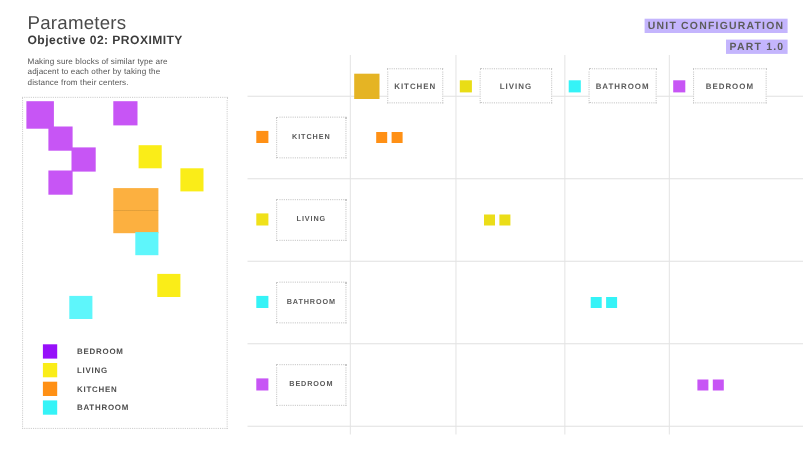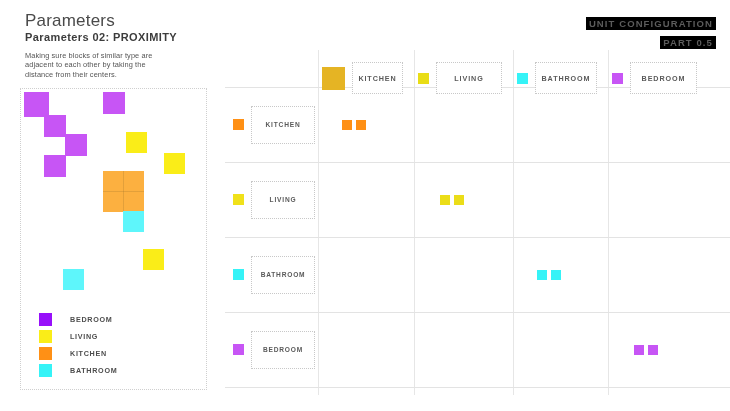--- a/index.html
+++ b/index.html
@@ -42,21 +42,21 @@
   .legend-row { display: flex; align-items: center; height: 17px; }
   .legend-swatch { width: 13px; height: 13px; flex: none; }
   .legend-label {
     margin-left: 18px; font-size: 7.2px; color: #4d4d4d;
     letter-spacing: .7px; font-weight: bold;
   }
 
   
   #header-right { position: absolute; right: 14px; top: 13px; text-align: right; }
   #header-right span {
-    display: inline-block; background: #000000; color: #5c5c5c;
+    display: inline-block; background: #c4b5fd; color: #5c5c5c;
     font-size: 9.5px; font-weight: bold; letter-spacing: 1.1px;
     padding: 1px 3px; margin-bottom: 2px;
   }
 
   
   #matrix { position: absolute; left: 225px; top: 50px; width: 505px; height: 345px; }
 
   .vline { position: absolute; top: 0; width: 1px; height: 345px; background: #e6e6e6; }
   .hline { position: absolute; left: 0; width: 505px; height: 1px; background: #e3e3e3; }
 
@@ -86,21 +86,21 @@
   .cell-pair { position: absolute; display: flex; gap: 4px; }
   .cell-pair .dot { width: 10px; height: 10px; }
 </style>
 </head>
 <body>
 
 <div id="root">
 
   <div id="left-panel">
     <div id="page-title">Parameters</div>
-    <div id="objective-title">Parameters 02:  PROXIMITY</div>
+    <div id="objective-title">Objective 02:  PROXIMITY</div>
     <div id="objective-desc">Making sure blocks of similar type are adjacent to each other by taking the distance from their centers.</div>
 
     <div id="diagram-panel">
       <div id="blocks-area">
           <div class="block" style="left: 3px; top: 3px; width: 25px; height: 25px; background: rgb(199, 85, 245);"></div>
           <div class="block" style="left: 23px; top: 26px; width: 22px; height: 22px; background: rgb(199, 85, 245);"></div>
           <div class="block" style="left: 44px; top: 45px; width: 22px; height: 22px; background: rgb(199, 85, 245);"></div>
           <div class="block" style="left: 23px; top: 66px; width: 22px; height: 22px; background: rgb(199, 85, 245);"></div>
           <div class="block" style="left: 82px; top: 3px; width: 22px; height: 22px; background: rgb(199, 85, 245);"></div>
           <div class="block" style="left: 105px; top: 43px; width: 21px; height: 21px; background: rgb(250, 237, 24);"></div>
@@ -126,21 +126,21 @@
           <div class="legend-row">
             <div class="legend-swatch" style="background: rgb(53, 243, 247);"></div>
             <div class="legend-label">BATHROOM</div>
           </div>
         </div>
     </div>
   </div>
 
   <div id="header-right">
     <span>UNIT CONFIGURATION</span><br>
-    <span>PART 0.5</span>
+    <span>PART 1.0</span>
   </div>
 
   <div id="matrix">
       <div class="vline" style="left: 93px;"></div>
       <div class="vline" style="left: 189px;"></div>
       <div class="vline" style="left: 288px;"></div>
       <div class="vline" style="left: 383px;"></div>
       <div class="hline" style="top: 37px;"></div>
       <div class="hline" style="top: 112px;"></div>
       <div class="hline" style="top: 187px;"></div>

